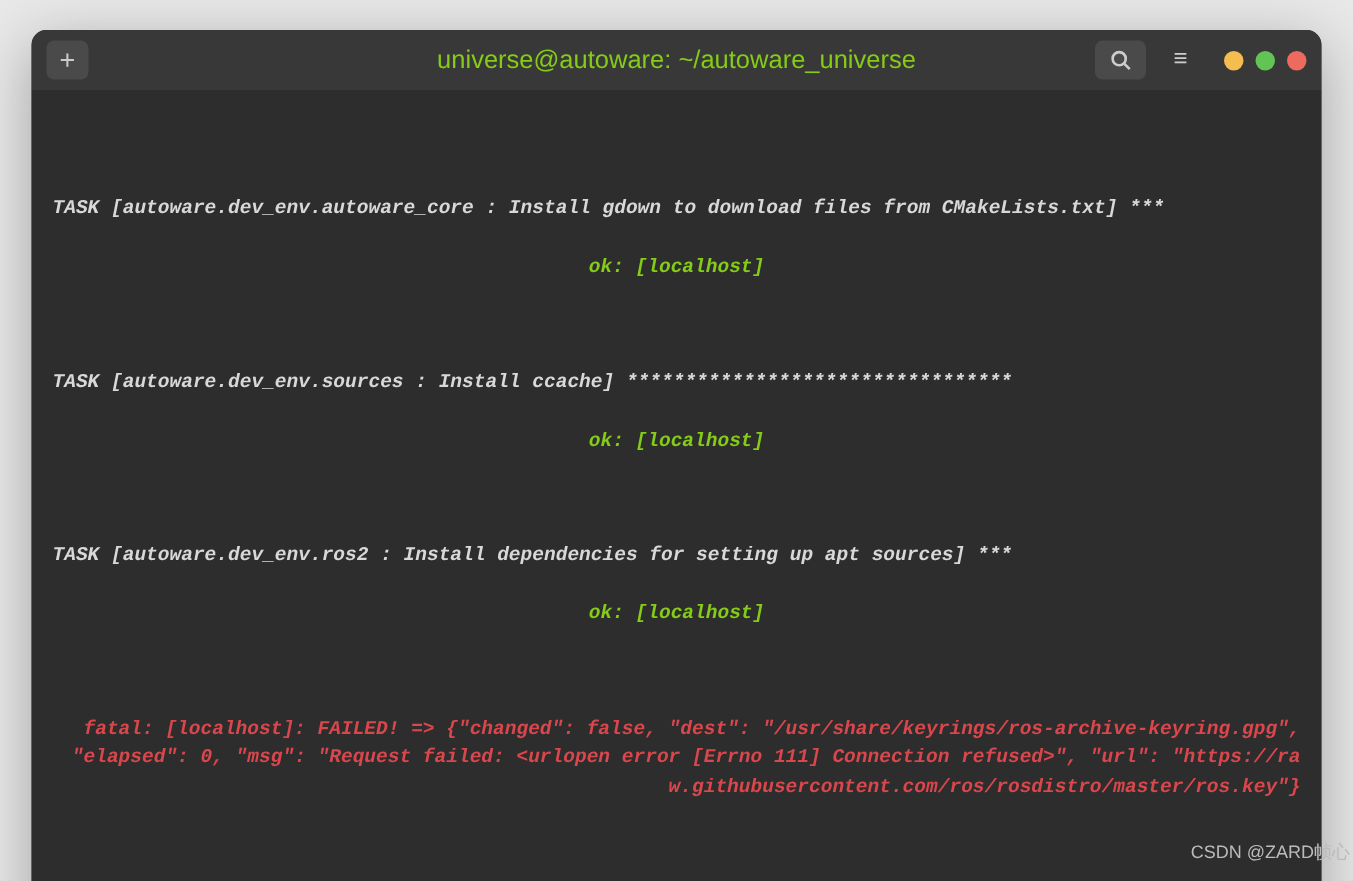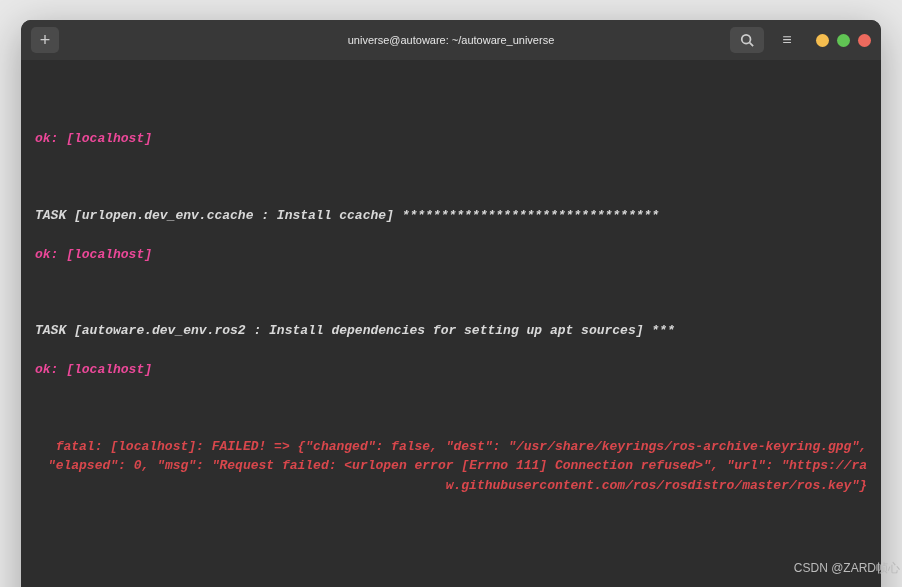--- a/index.html
+++ b/index.html
@@ -35,22 +35,22 @@
   align-items: center;
   justify-content: center;
   color: #ccc;
   font-size: 18px;
   cursor: pointer;
 }
 .title {
   position: absolute;
   left: 50%;
   transform: translateX(-50%);
-  color: #e5e5e5;
-  font-size: 11px;
+  color: #84cc16;
+  font-size: 17px;
 }
 .titlebar-right {
   margin-left: auto;
   display: flex;
   align-items: center;
   gap: 8px;
 }
 .search-btn {
   width: 34px;
   height: 26px;
@@ -92,21 +92,21 @@
   font-size: 13px;
   font-weight: bold;
   font-style: italic;
   line-height: 1.5;
   color: #d8d8d8;
   white-space: pre-wrap;
   word-break: break-all;
   min-height: 480px;
 }
 .white { color: #d8d8d8; }
-.green { color: #ec4899; }
+.green { color: #84cc16; text-align: center; }
 .red { color: #d9474c; text-align: right; }
 .blank { height: 18px; }
 .watermark {
   position: fixed;
   bottom: 10px;
   right: 2px;
   color: #bbb;
   font-size: 12px;
 }
 </style>
@@ -132,23 +132,24 @@
       <div class="window-controls">
         <div class="ctl min"></div>
         <div class="ctl max"></div>
         <div class="ctl close"></div>
       </div>
     </div>
   </div>
 
   <div class="terminal">
 <div class="blank"></div>
+<div class="white">TASK [autoware.dev_env.autoware_core : Install gdown to download files from CMakeLists.txt] ***</div>
 <div class="green">ok: [localhost]</div>
 <div class="blank"></div>
-<div class="white">TASK [urlopen.dev_env.ccache : Install ccache] *********************************</div>
+<div class="white">TASK [autoware.dev_env.sources : Install ccache] *********************************</div>
 <div class="green">ok: [localhost]</div>
 <div class="blank"></div>
 <div class="white">TASK [autoware.dev_env.ros2 : Install dependencies for setting up apt sources] ***</div>
 <div class="green">ok: [localhost]</div>
 <div class="blank"></div>
 <div class="red">fatal: [localhost]: FAILED! =&gt; {"changed": false, "dest": "/usr/share/keyrings/ros-archive-keyring.gpg", "elapsed": 0, "msg": "Request failed: &lt;urlopen error [Errno 111] Connection refused&gt;", "url": "https://raw.githubusercontent.com/ros/rosdistro/master/ros.key"}</div>
 
 
 
 

